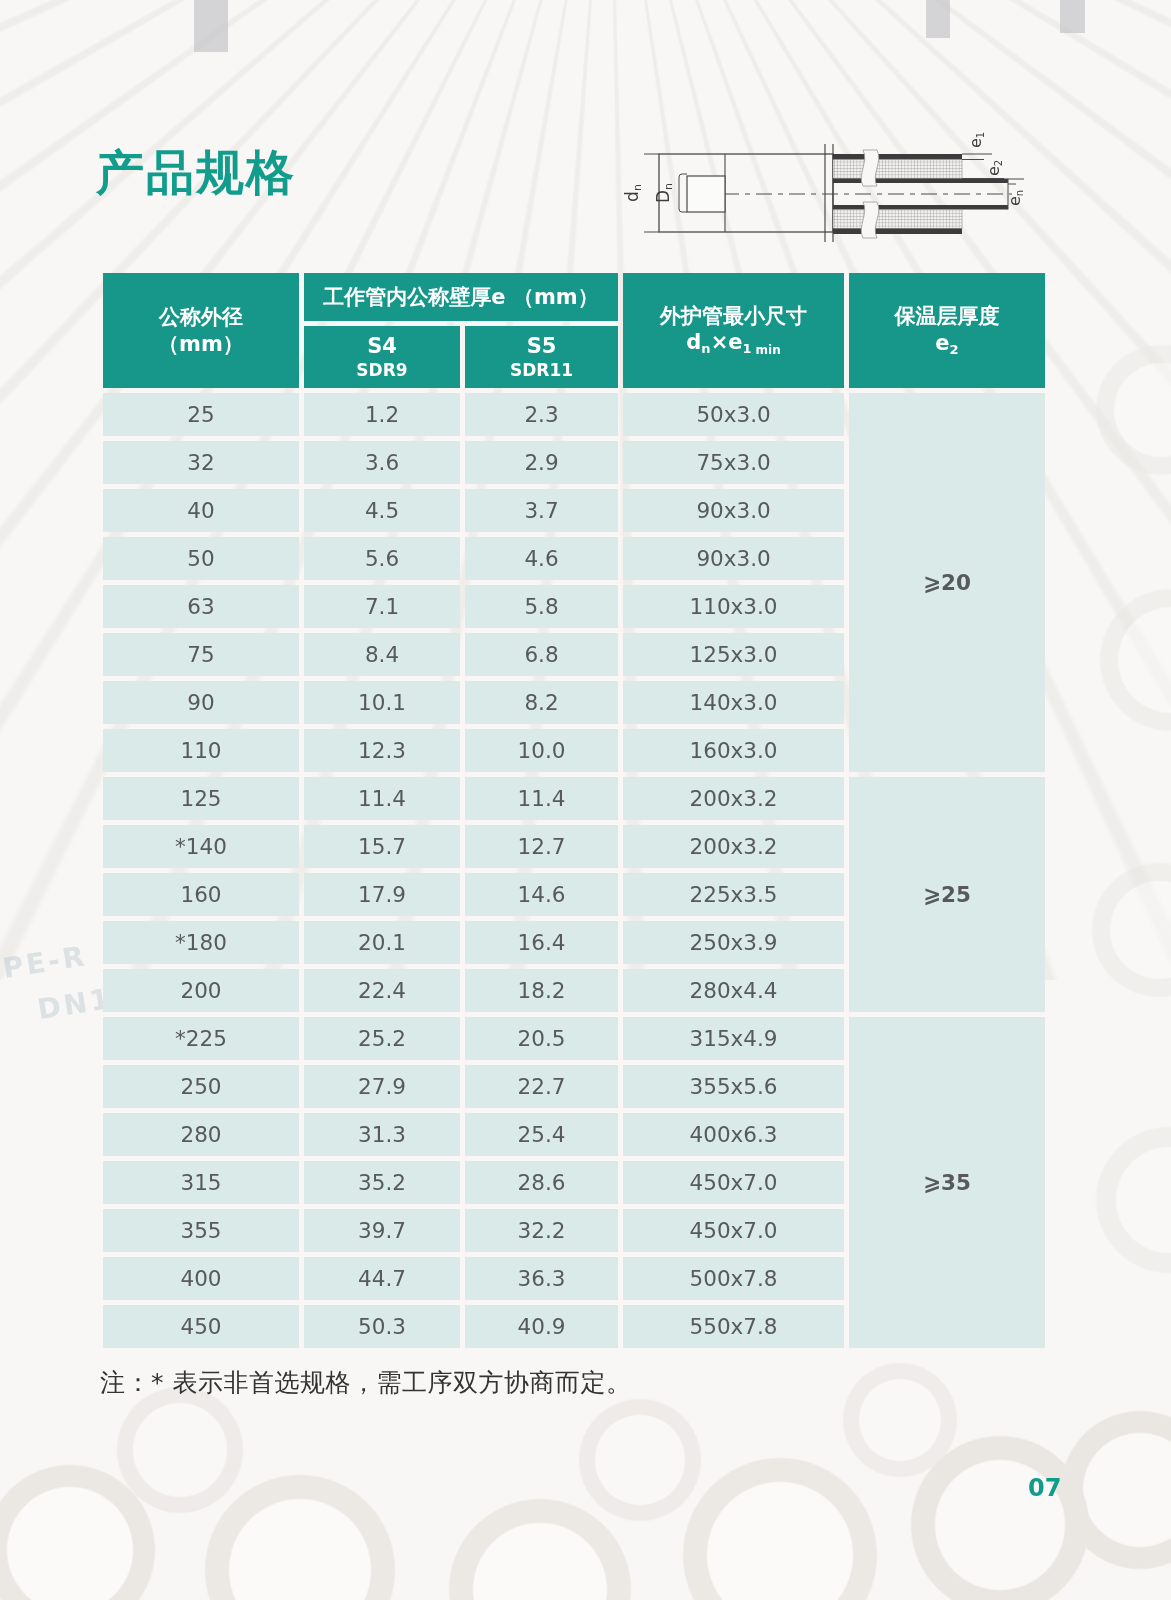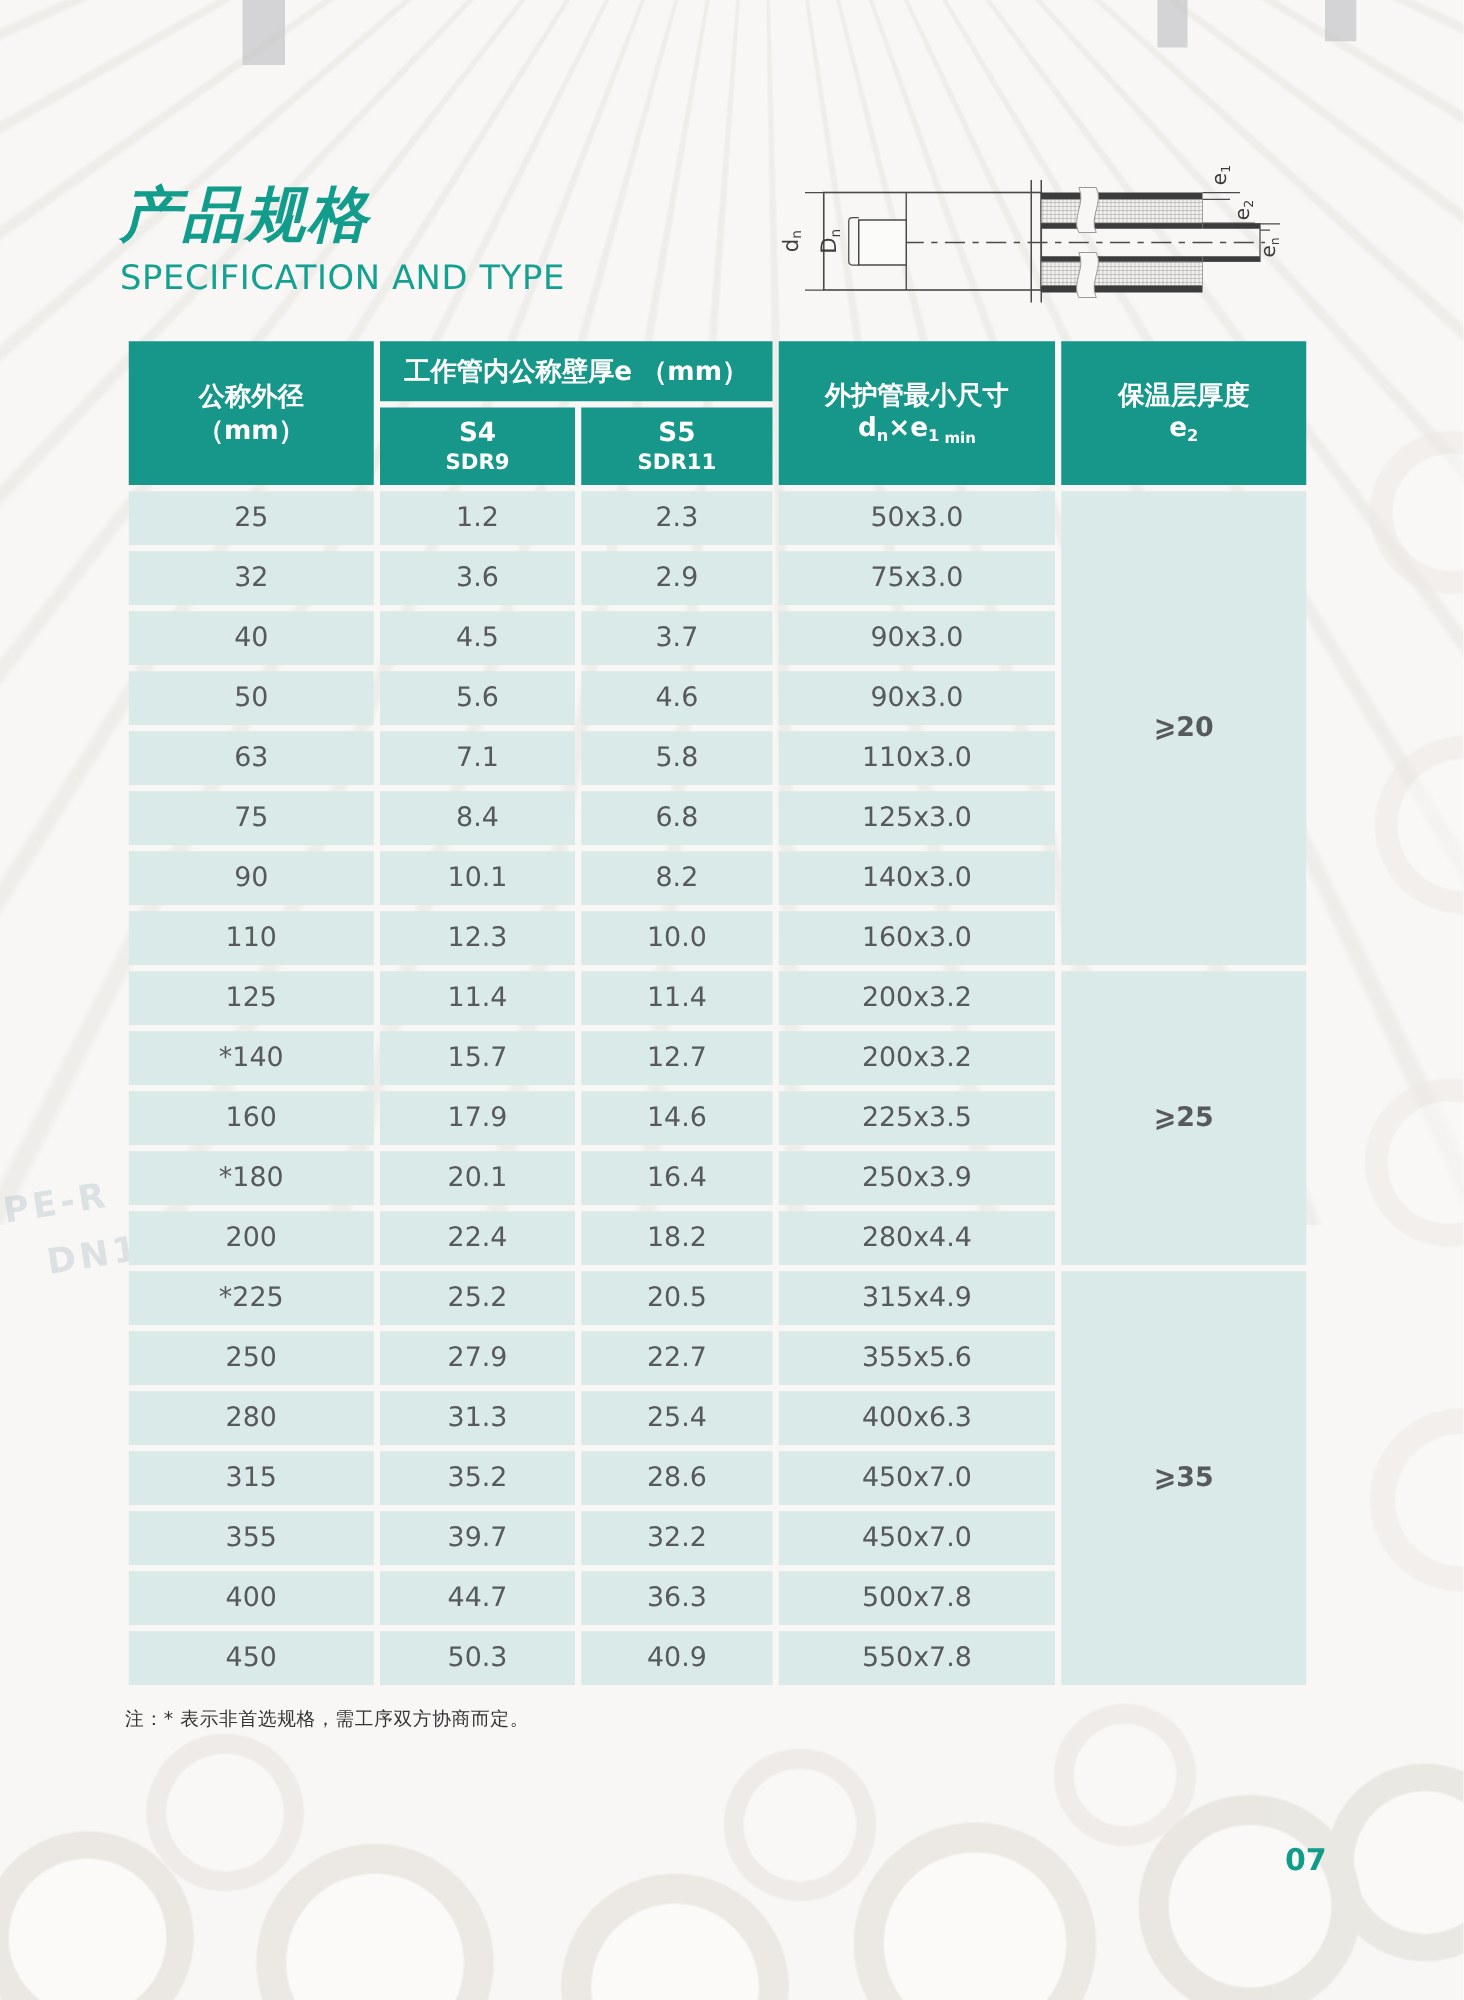--- a/index.html
+++ b/index.html
@@ -27,41 +27,41 @@
     background-image:
       radial-gradient(circle at 120px 80px,  #faf9f7 0 46px, #ebe8e4 48px 64px, rgba(0,0,0,0) 66px),
       radial-gradient(circle at 130px 330px, #faf9f7 0 52px, #ebe8e4 54px 70px, rgba(0,0,0,0) 72px),
       radial-gradient(circle at 118px 600px, #faf9f7 0 48px, #ebe8e4 50px 66px, rgba(0,0,0,0) 68px),
       radial-gradient(circle at 128px 870px, #faf9f7 0 52px, #ebe8e4 54px 72px, rgba(0,0,0,0) 74px);}
   .watermark{position:absolute;left:6px;top:938px;transform:rotate(-9deg);
     color:rgba(173,188,196,.38);font-size:28px;font-weight:bold;letter-spacing:3px;line-height:46px;}
   .watermark .wm2{margin-left:28px;}
   
   .titleblock{position:absolute;left:96px;top:146px;}
-  .title{font-size:48px;font-weight:bold;color:#129c8c;letter-spacing:2px;line-height:1.1;font-style:italic;}
+  .title{font-size:48px;font-weight:bold;color:#129c8c;letter-spacing:2px;line-height:1.1;}
   .subtitle{font-size:27px;color:#14a191;margin-top:8px;letter-spacing:.5px;}
   
   .diagram{position:absolute;left:610px;top:104px;width:428px;height:154px;}
   .diagram svg{display:block;}
   
   table.spec{position:absolute;left:98px;top:268px;width:952px;border-collapse:separate;
     border-spacing:5px;table-layout:fixed;}
   table.spec th{background:#17968a;color:#ffffff;font-weight:bold;text-align:center;
     font-size:21px;line-height:1.25;padding:2px 0;}
   table.spec thead tr.r1 th{height:44px;}
   table.spec thead tr.r2 th{height:58px;}
   table.spec td{background:#d9eae8;color:#57595b;text-align:center;font-size:21.5px;
     height:43px;padding:0;}
   td.ins-cell{font-size:23px;font-weight:bold;}
   .h2line{display:block;text-align:center;}
   .hsmall{font-size:17px;font-weight:bold;}
   .sb{font-size:13px;vertical-align:-4px;}
   .mn{font-size:12px;vertical-align:-5px;padding-left:4px;}
   
-  .note{position:absolute;left:100px;top:1366px;font-size:15px;color:#333333;letter-spacing:.5px;}
+  .note{position:absolute;left:100px;top:1366px;font-size:25px;color:#333333;letter-spacing:.5px;}
   .pagenum{position:absolute;left:1028px;top:1474px;font-size:24px;font-weight:bold;color:#0f9c8b;}
 </style>
 </head>
 <body>
 
 <div class="page">
 
   <div class="fan"></div>
   <div class="topbar" style="left:194px;top:0;width:34px;height:52px;"></div>
   <div class="topbar" style="left:926px;top:0;width:24px;height:38px;"></div>
@@ -69,21 +69,20 @@
   <div class="pipes-right"></div>
   <div class="pipes"></div>
 
   <div class="watermark">
     <div class="wm1">PE-R</div>
     <div class="wm2">DN1</div>
   </div>
 
   <div class="titleblock">
     <div class="title">产品规格</div>
-    <div class="subtitle">SPECIFICATION AND TYPE</div>
   </div>
 
   <div class="diagram">
     <svg width="428" height="154" viewBox="0 0 428 154" xmlns="http://www.w3.org/2000/svg">
       <defs>
         <pattern id="mesh" width="3.2" height="3.2" patternUnits="userSpaceOnUse">
           <rect width="3.2" height="3.2" fill="#f2f1ef"></rect>
           <path d="M0 0H3.2M0 0V3.2" stroke="#8f8f8f" stroke-width="0.7"></path>
         </pattern>
       </defs>

